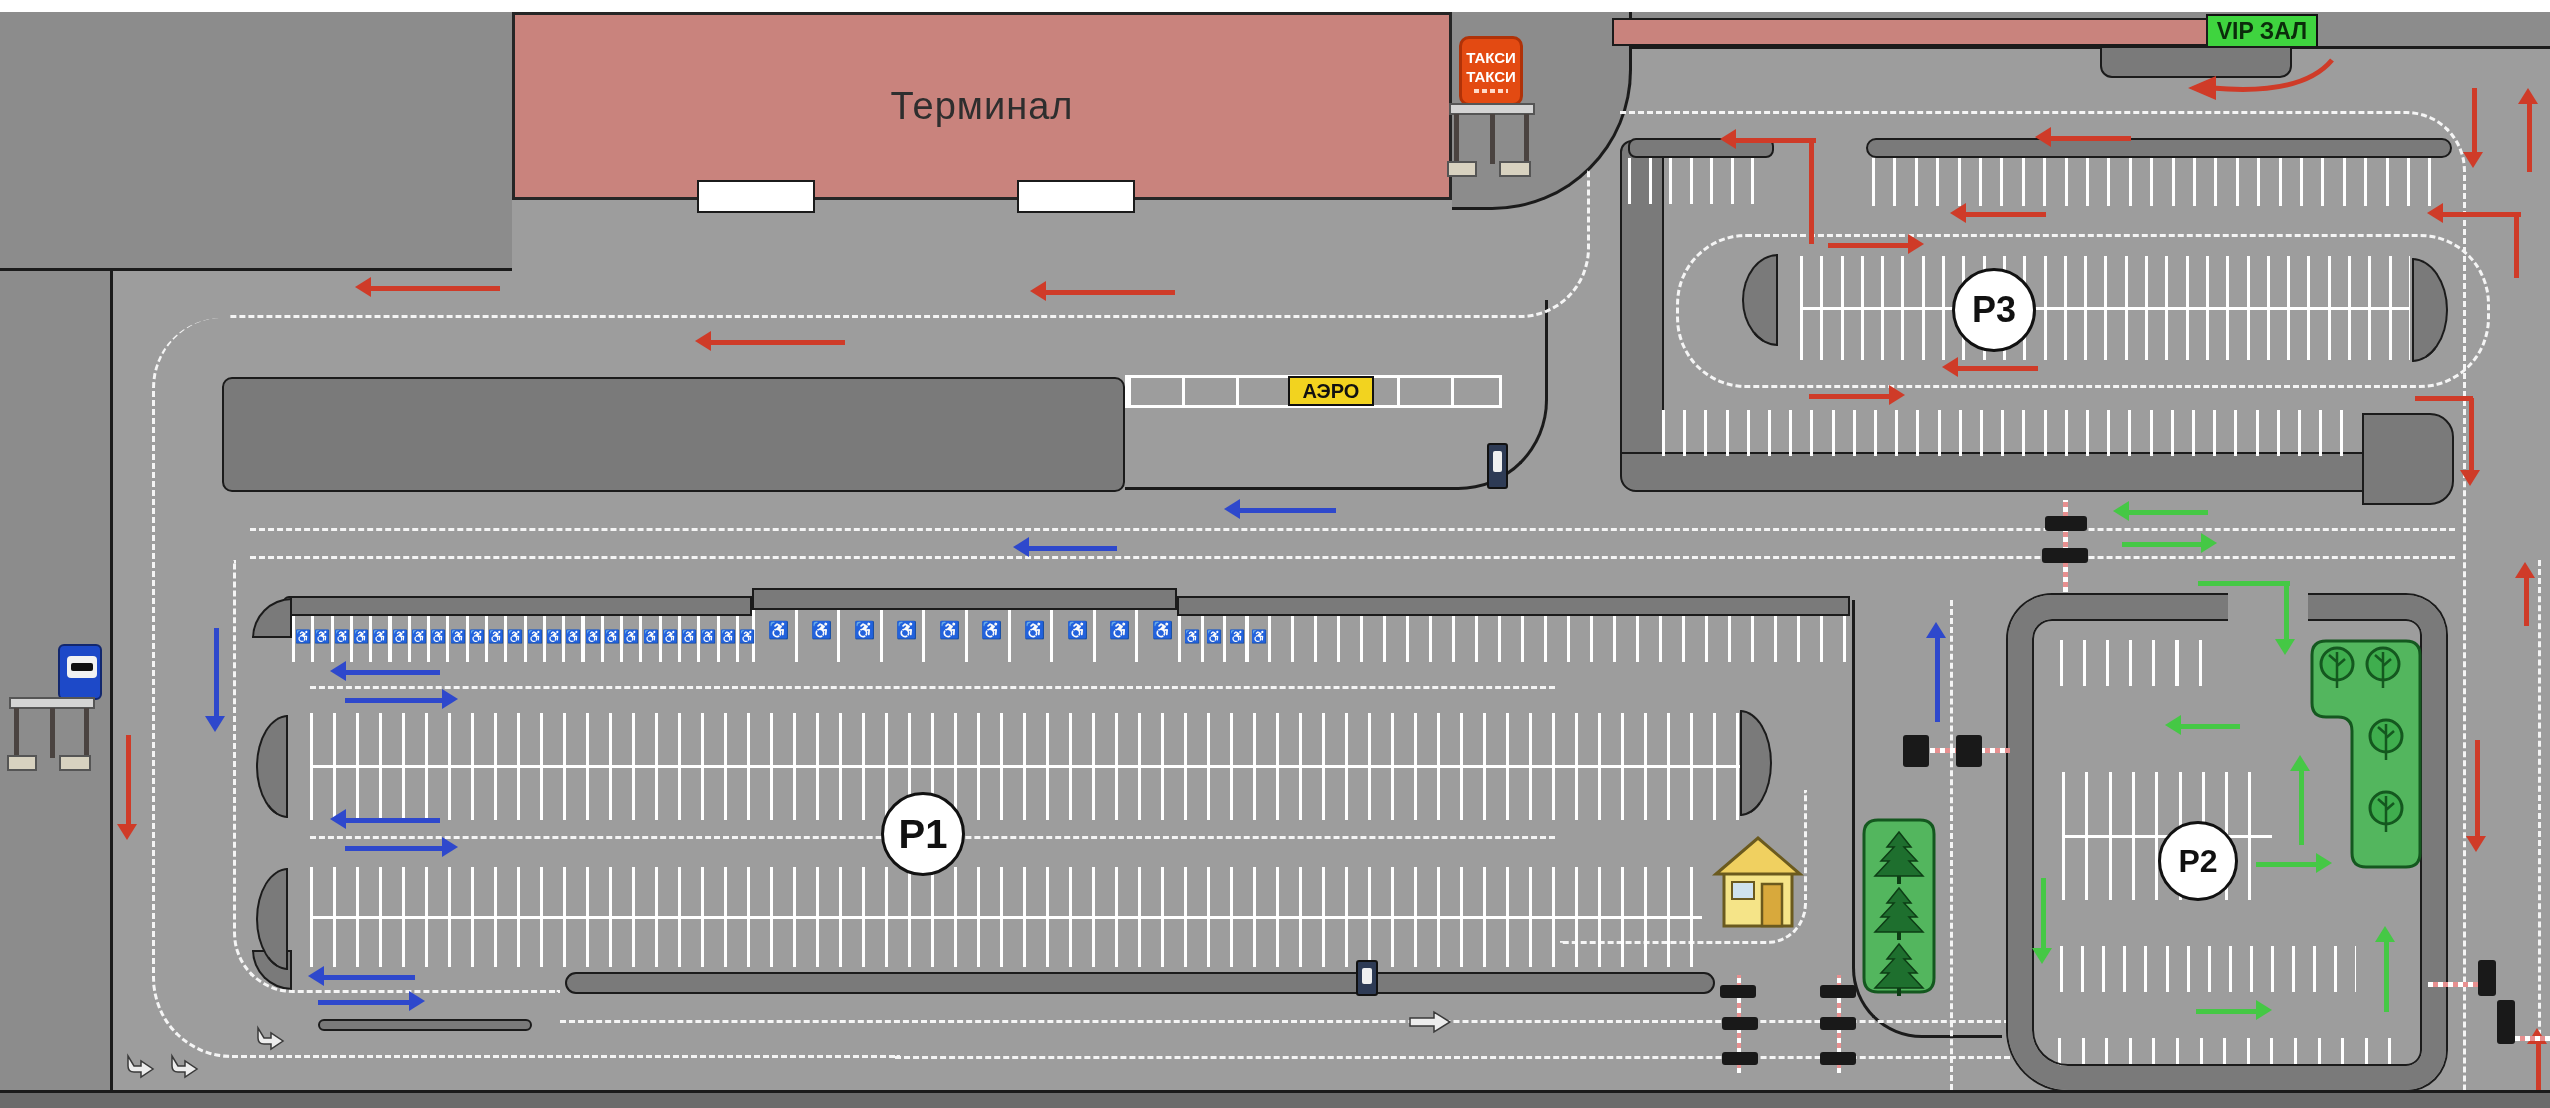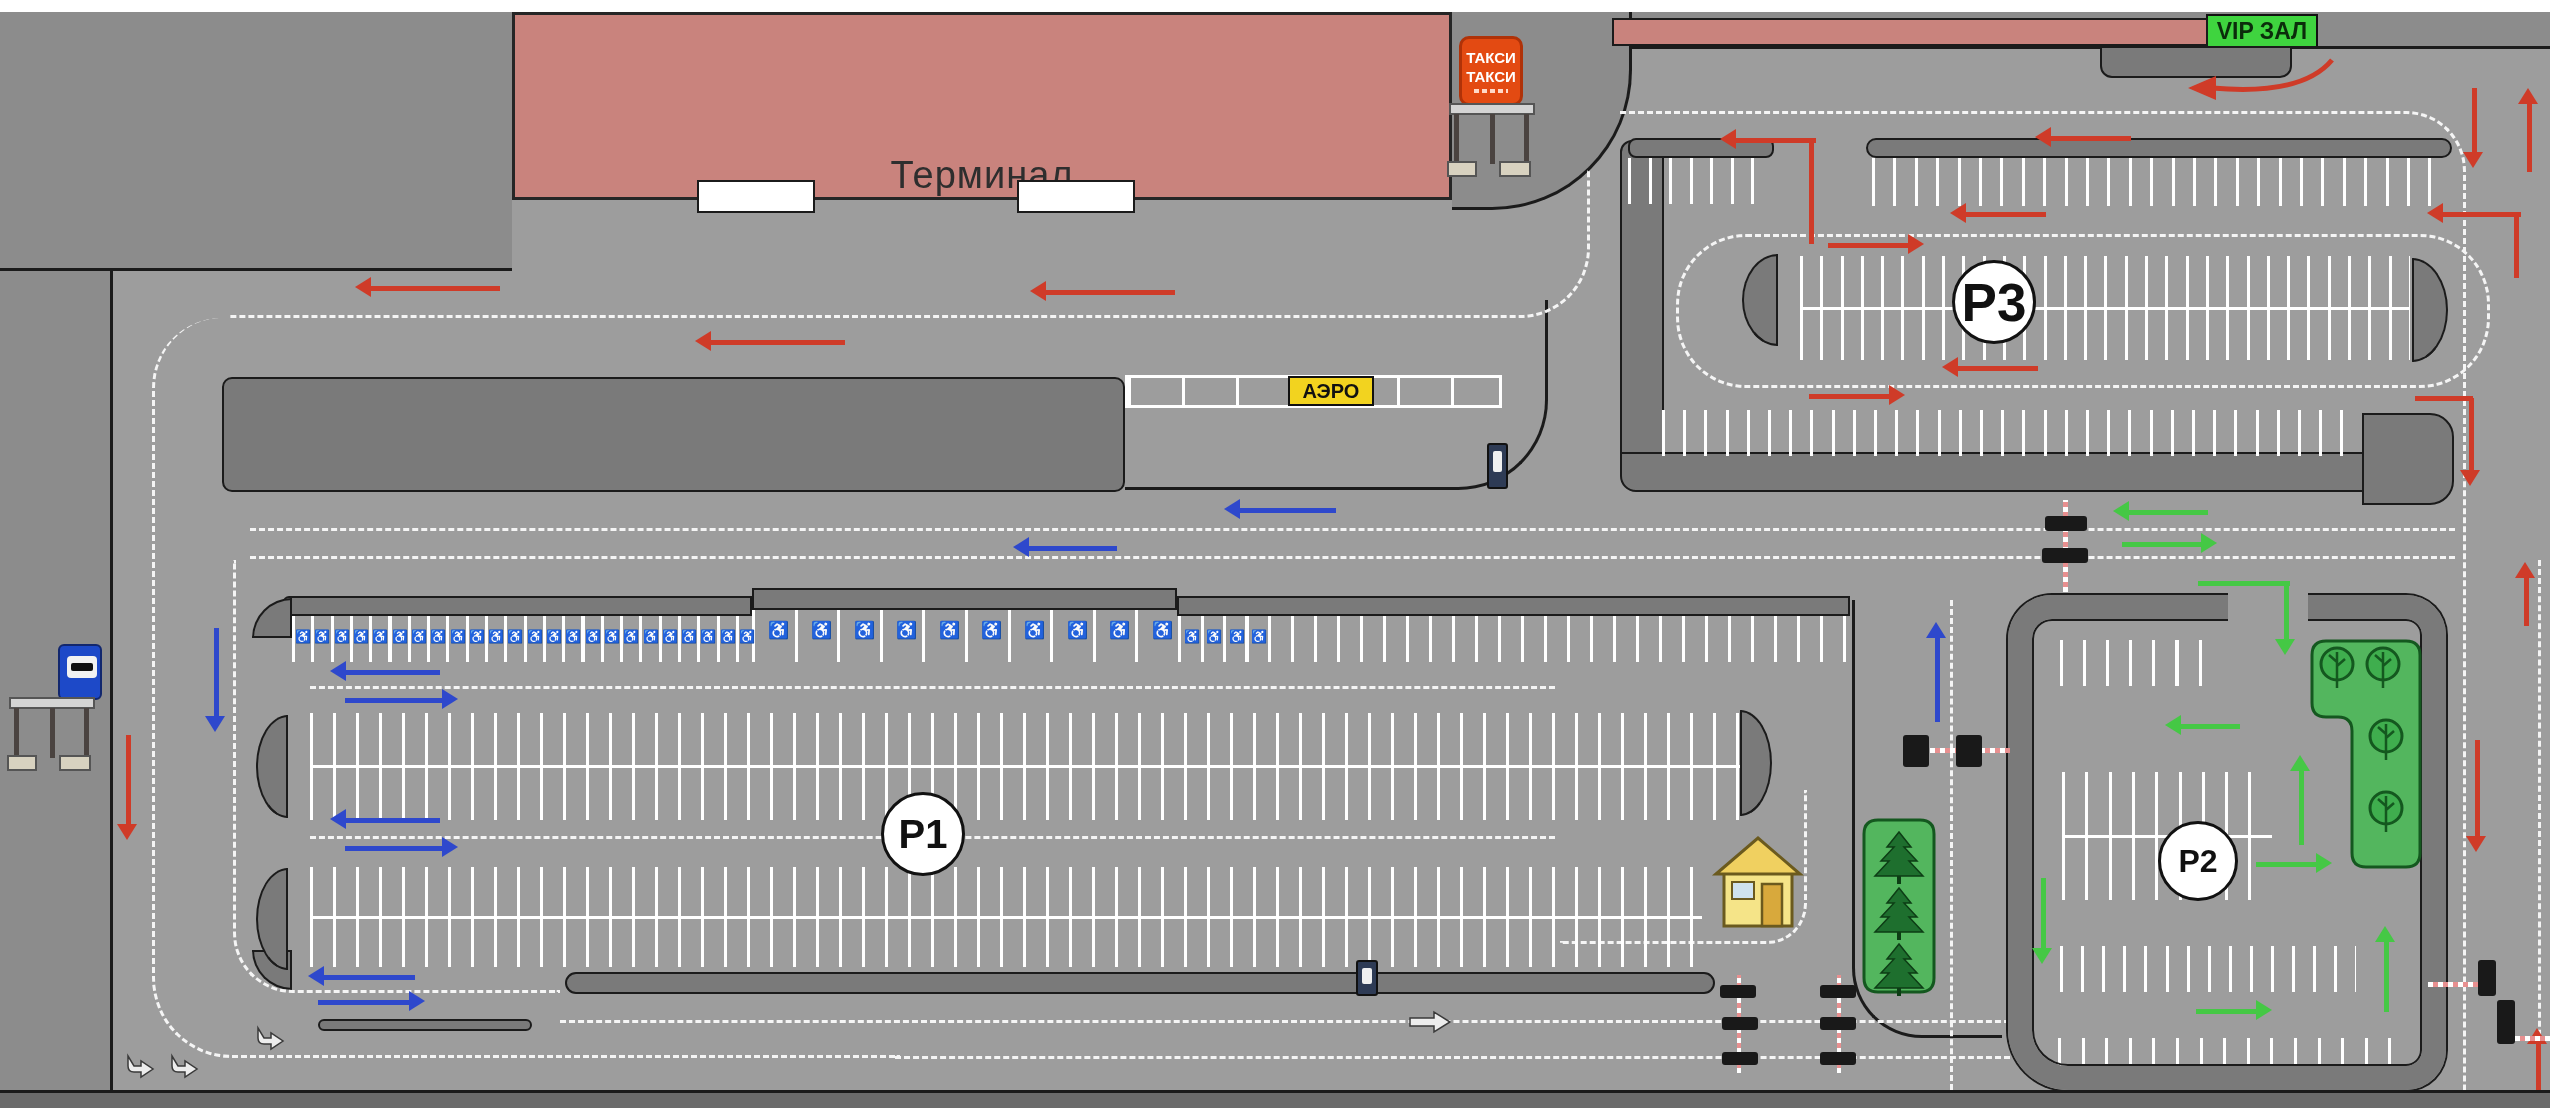--- a/index.html
+++ b/index.html
@@ -20,37 +20,37 @@
   #bus-sign{background:#1d49c8;border:2px solid #12276e;border-radius:6px;z-index:40;}
   #bus-sign .inner{position:absolute;left:7px;top:10px;width:30px;height:22px;background:#f2f2f2;border-radius:4px;}
   #bus-sign .bus{position:absolute;left:11px;top:17px;width:22px;height:8px;background:#111;border-radius:2px;}
   svg{position:absolute;left:0;top:0;pointer-events:none;z-index:60;}
 </style>
 </head>
 <body>
 
 <div id="map">
 
-  <div id="terminal" class="abs lbl" style="left:512px;top:12px;width:940px;height:188px;align-items:flex-end;">
+  <div id="terminal" class="abs lbl" style="left:512px;top:12px;width:940px;height:188px;">
     <span>Терминал</span>
   </div>
 
   <div id="vip-sign" class="abs lbl" style="left:2206px;top:14px;width:112px;height:34px;">VIP ЗАЛ</div>
 
   <div id="airport-sign" class="abs" style="left:1459px;top:36px;width:64px;height:70px;">
     <span class="t">ТАКСИ</span>
     <span class="t">ТАКСИ</span>
     <div class="dots"></div>
   </div>
 
   <div id="taxi-sign" class="abs lbl" style="left:1288px;top:376px;width:86px;height:30px;">АЭРО</div>
 
   <div class="pcirc abs lbl" style="left:881px;top:792px;width:84px;height:84px;font-size:40px;">P1</div>
   <div class="pcirc abs lbl" style="left:2158px;top:821px;width:80px;height:80px;font-size:32px;">P2</div>
-  <div class="pcirc abs lbl" style="left:1952px;top:260px;width:84px;height:84px;font-size:53px;">P3</div>
+  <div class="pcirc abs lbl" style="left:1952px;top:268px;width:84px;height:84px;font-size:36px;">P3</div>
 
   <div id="bus-sign" class="abs" style="left:58px;top:644px;width:44px;height:56px;">
     <div class="inner"></div>
     <div class="bus"></div>
   </div>
 
 <div class="abs" style="left: 110px; top: 200px; width: 2440px; height: 890px; background: rgb(157, 157, 157); border-radius: 0px; z-index: 2; border-left: 3px solid rgb(27, 27, 27);"></div>
     <div class="abs" style="left: 1452px; top: 46px; width: 1098px; height: 166px; background: rgb(157, 157, 157); border-radius: 0px; z-index: 2; border-top: 3px solid rgb(27, 27, 27);"></div>
     <div class="abs" style="left: 0px; top: 12px; width: 512px; height: 259px; background: rgb(140, 140, 140); border-radius: 0px; z-index: 2; border-bottom: 3px solid rgb(27, 27, 27);"></div>
     <div class="abs" style="left: 0px; top: 271px; width: 110px; height: 819px; background: rgb(140, 140, 140); border-radius: 0px; z-index: 2;"></div>

